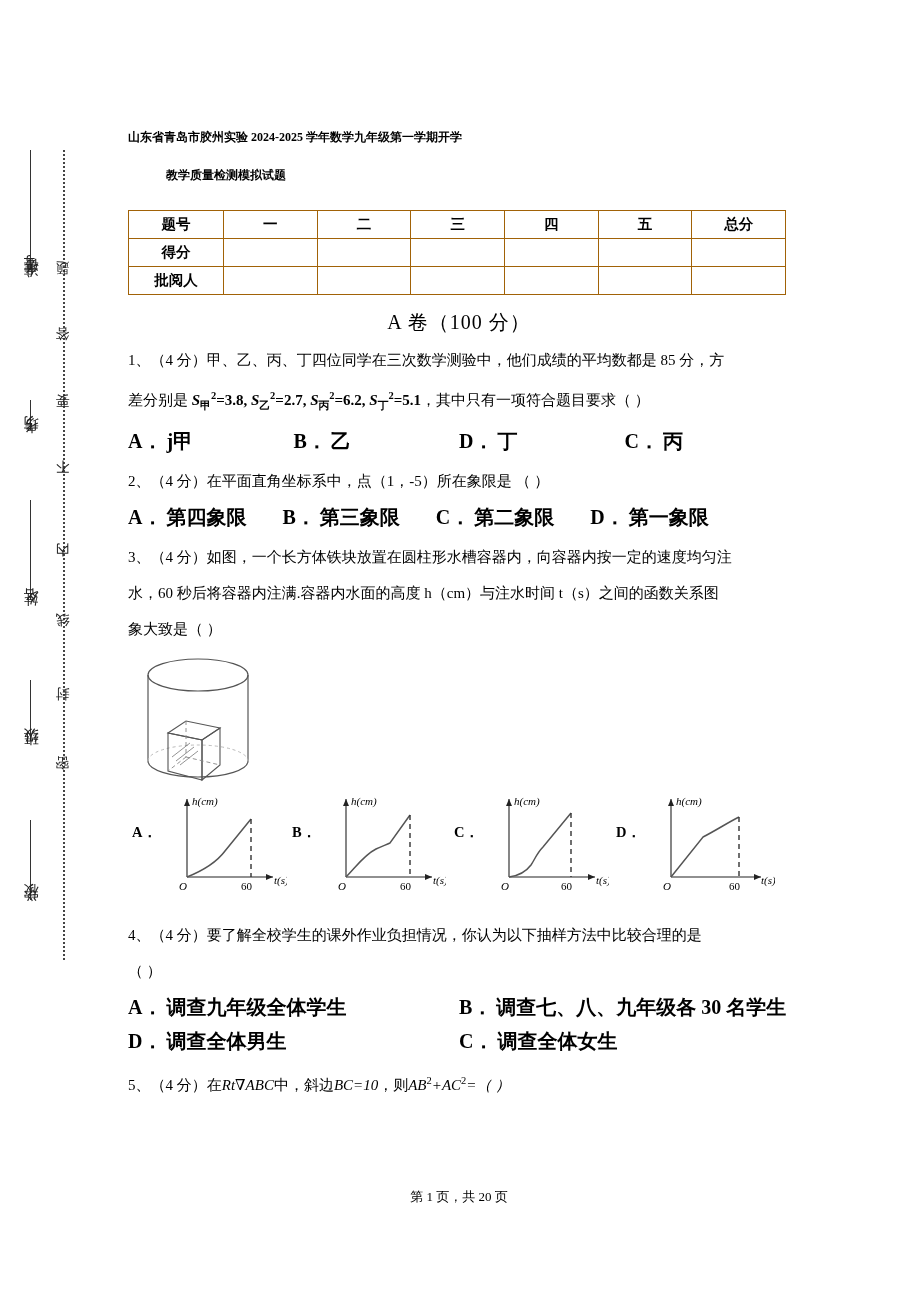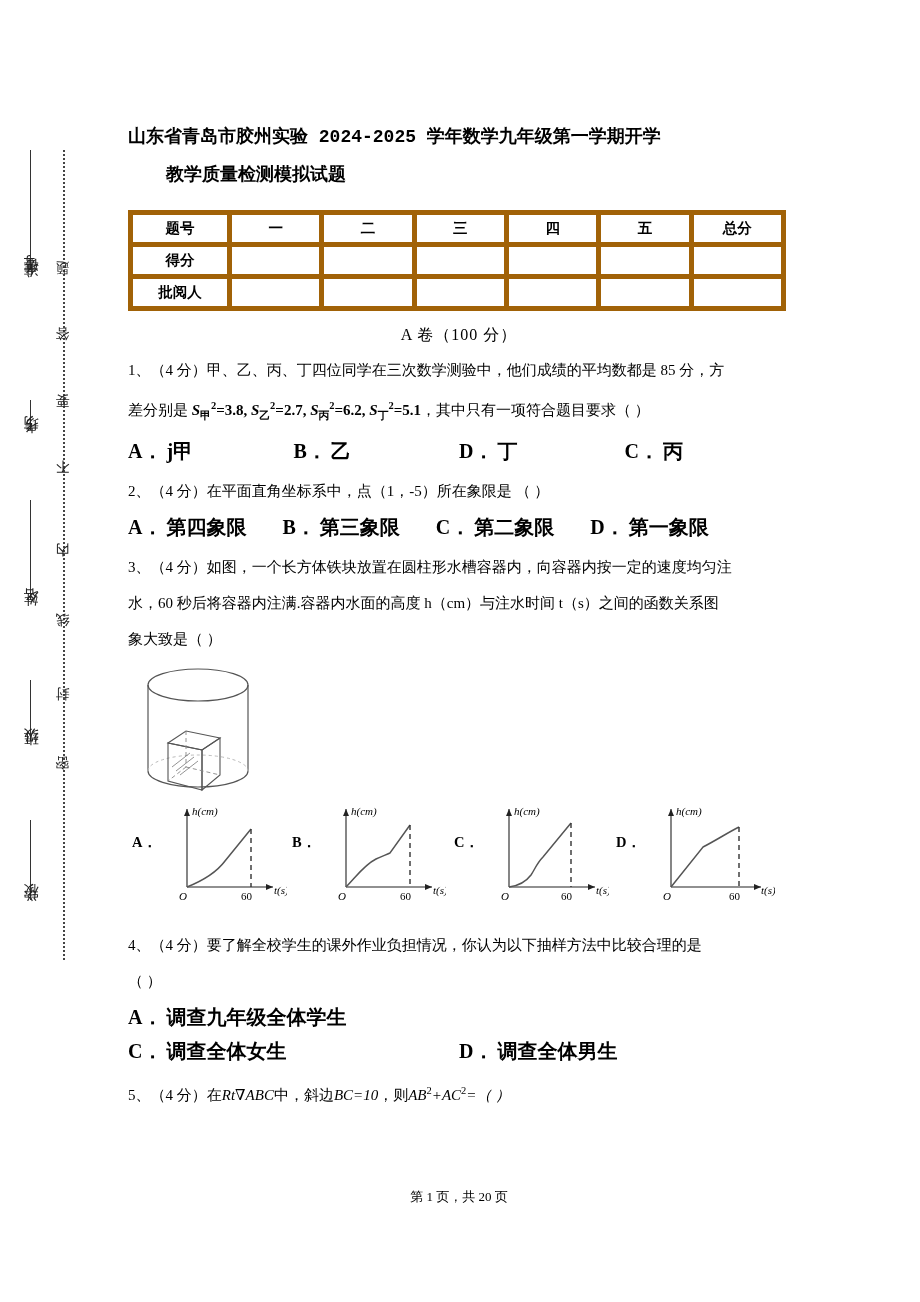--- a/index.html
+++ b/index.html
@@ -57,50 +57,50 @@
 
   
   #page-body {
     position: absolute;
     left: 128px;
     top: 0;
     width: 662px;
   }
 
   h1.doc-title {
-    font-size: 18px;
+    font-size: 12px;
     font-weight: bold;
     line-height: 38px;
     margin: 0;
     padding-top: 118px;
     text-align: left;
     letter-spacing: 0px;
-    font-family: Liberation Mono, monospace;
+    font-family: Liberation Serif, serif;
   }
   h1.doc-title .line2 { display: block; padding-left: 38px; }
 
   table.score-table {
     margin-top: 16px;
     border-collapse: collapse;
     width: 658px;
     table-layout: fixed;
   }
   table.score-table td {
-    border: 5px solid #a16207;
+    border: 1px solid #a16207;
     height: 25px;
     text-align: center;
     font-size: 14.5px;
     font-weight: bold;
     font-family: "Liberation Sans", "DejaVu Sans", sans-serif;
   }
   table.score-table td.hdr-col { width: 92px; }
 
   .paper-part {
     text-align: center;
-    font-size: 16px;
+    font-size: 20px;
     margin-top: 14px;
     letter-spacing: 1px;
   }
 
   .section-head {
     font-size: 16.5px;
     font-weight: bold;
     line-height: 39px;
     margin-top: 6px;
     font-family: "Liberation Sans", "DejaVu Sans", sans-serif;
@@ -336,24 +336,25 @@
       </svg>
     </div>
   </div>
 
   <div class="q-stem">
     <div>4、（4 分）要了解全校学生的课外作业负担情况，你认为以下抽样方法中比较合理的是</div>
     <div>（        ）</div>
   </div>
   <div class="opt-row two-col">
     <div class="opt"><span class="opt-label">A．</span><span>调查九年级全体学生</span></div>
+    <div class="opt"><span class="opt-label">B．</span><span>调查七、八、九年级各 30 名学生</span></div>
   </div>
   <div class="opt-row two-col">
+    <div class="opt"><span class="opt-label">D．</span><span>调查全体男生</span></div>
     <div class="opt"><span class="opt-label">C．</span><span>调查全体女生</span></div>
-    <div class="opt"><span class="opt-label">D．</span><span>调查全体男生</span></div>
   </div>
 
   <div class="q-stem">
     <span>5、（4 分）在</span><span class="mathi">Rt∇ABC</span><span>中，斜边</span><span class="mathi">BC</span><span class="mathi">=10</span><span>，则</span><span class="mathi">AB</span><sup class="sq">2</sup><span class="mathi">+</span><span class="mathi">AC</span><sup class="sq">2</sup><span class="mathi">=（        ）</span>
   </div>
 
   <div class="footer">第 1 页，共 20 页</div>
 </div>
 
 </body></html>

